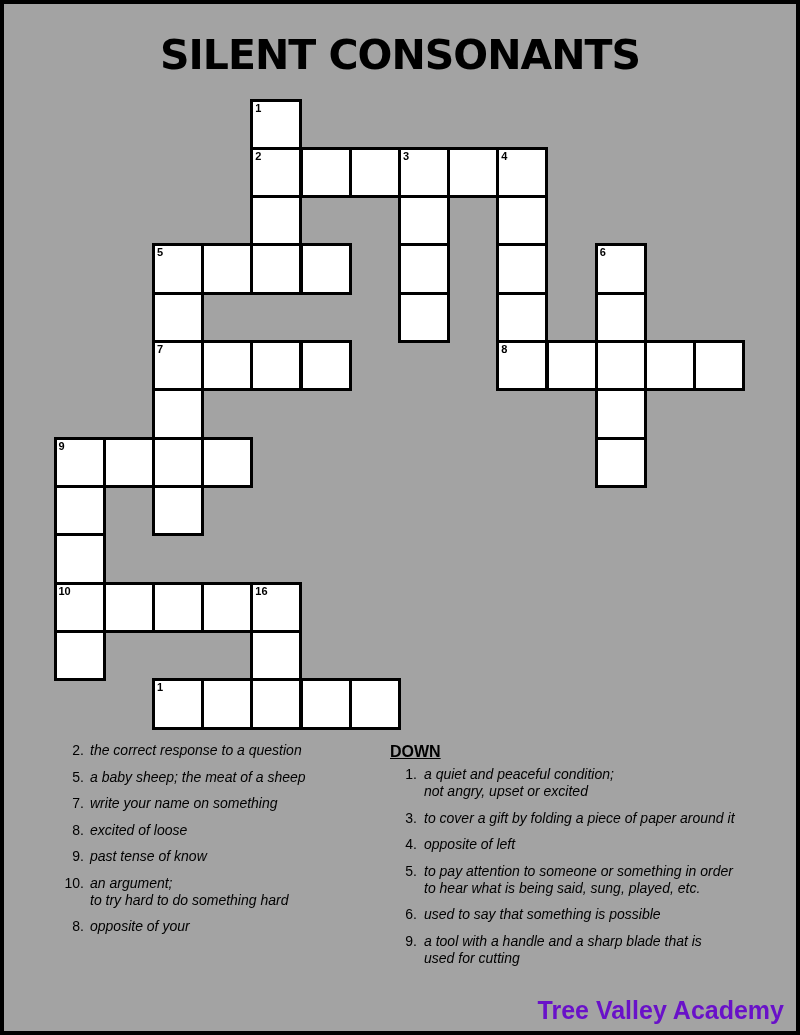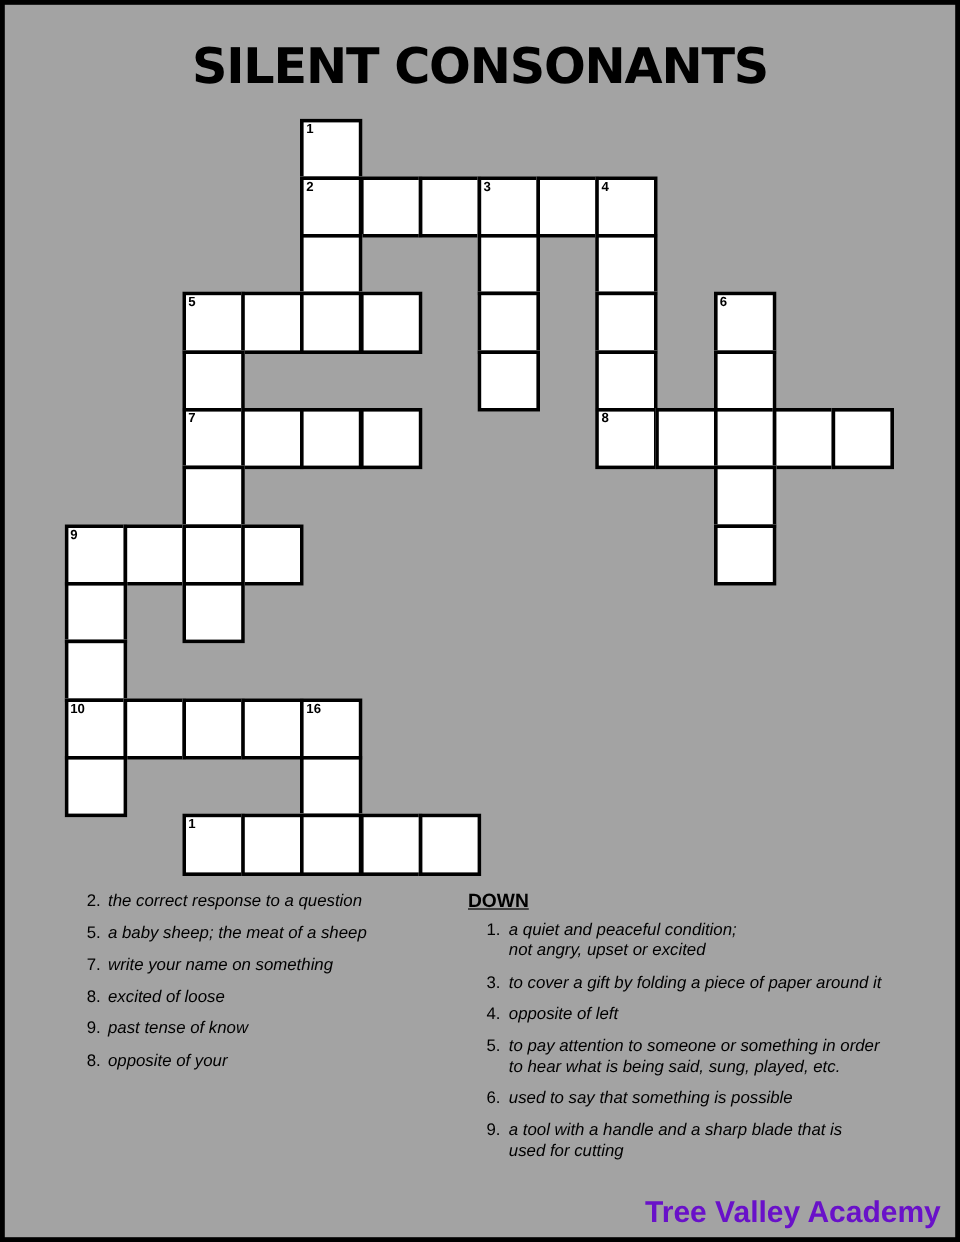--- a/index.html
+++ b/index.html
@@ -144,20 +144,24 @@
         </div>
         <div class="clue">
           <span class="clue-num">8.</span>
           <span class="clue-text">excited of loose</span>
         </div>
         <div class="clue">
           <span class="clue-num">9.</span>
           <span class="clue-text">past tense of know</span>
         </div>
         <div class="clue">
+          <span class="clue-num">10.</span>
+          <span class="clue-text">an argument;<br>to try hard to do something hard</span>
+        </div>
+        <div class="clue">
           <span class="clue-num">8.</span>
           <span class="clue-text">opposite of your</span>
         </div>
       </div>
   </section>
 
   <section class="clues clues-down">
     <h2>DOWN</h2>
     <div class="clue-list">
         <div class="clue">

